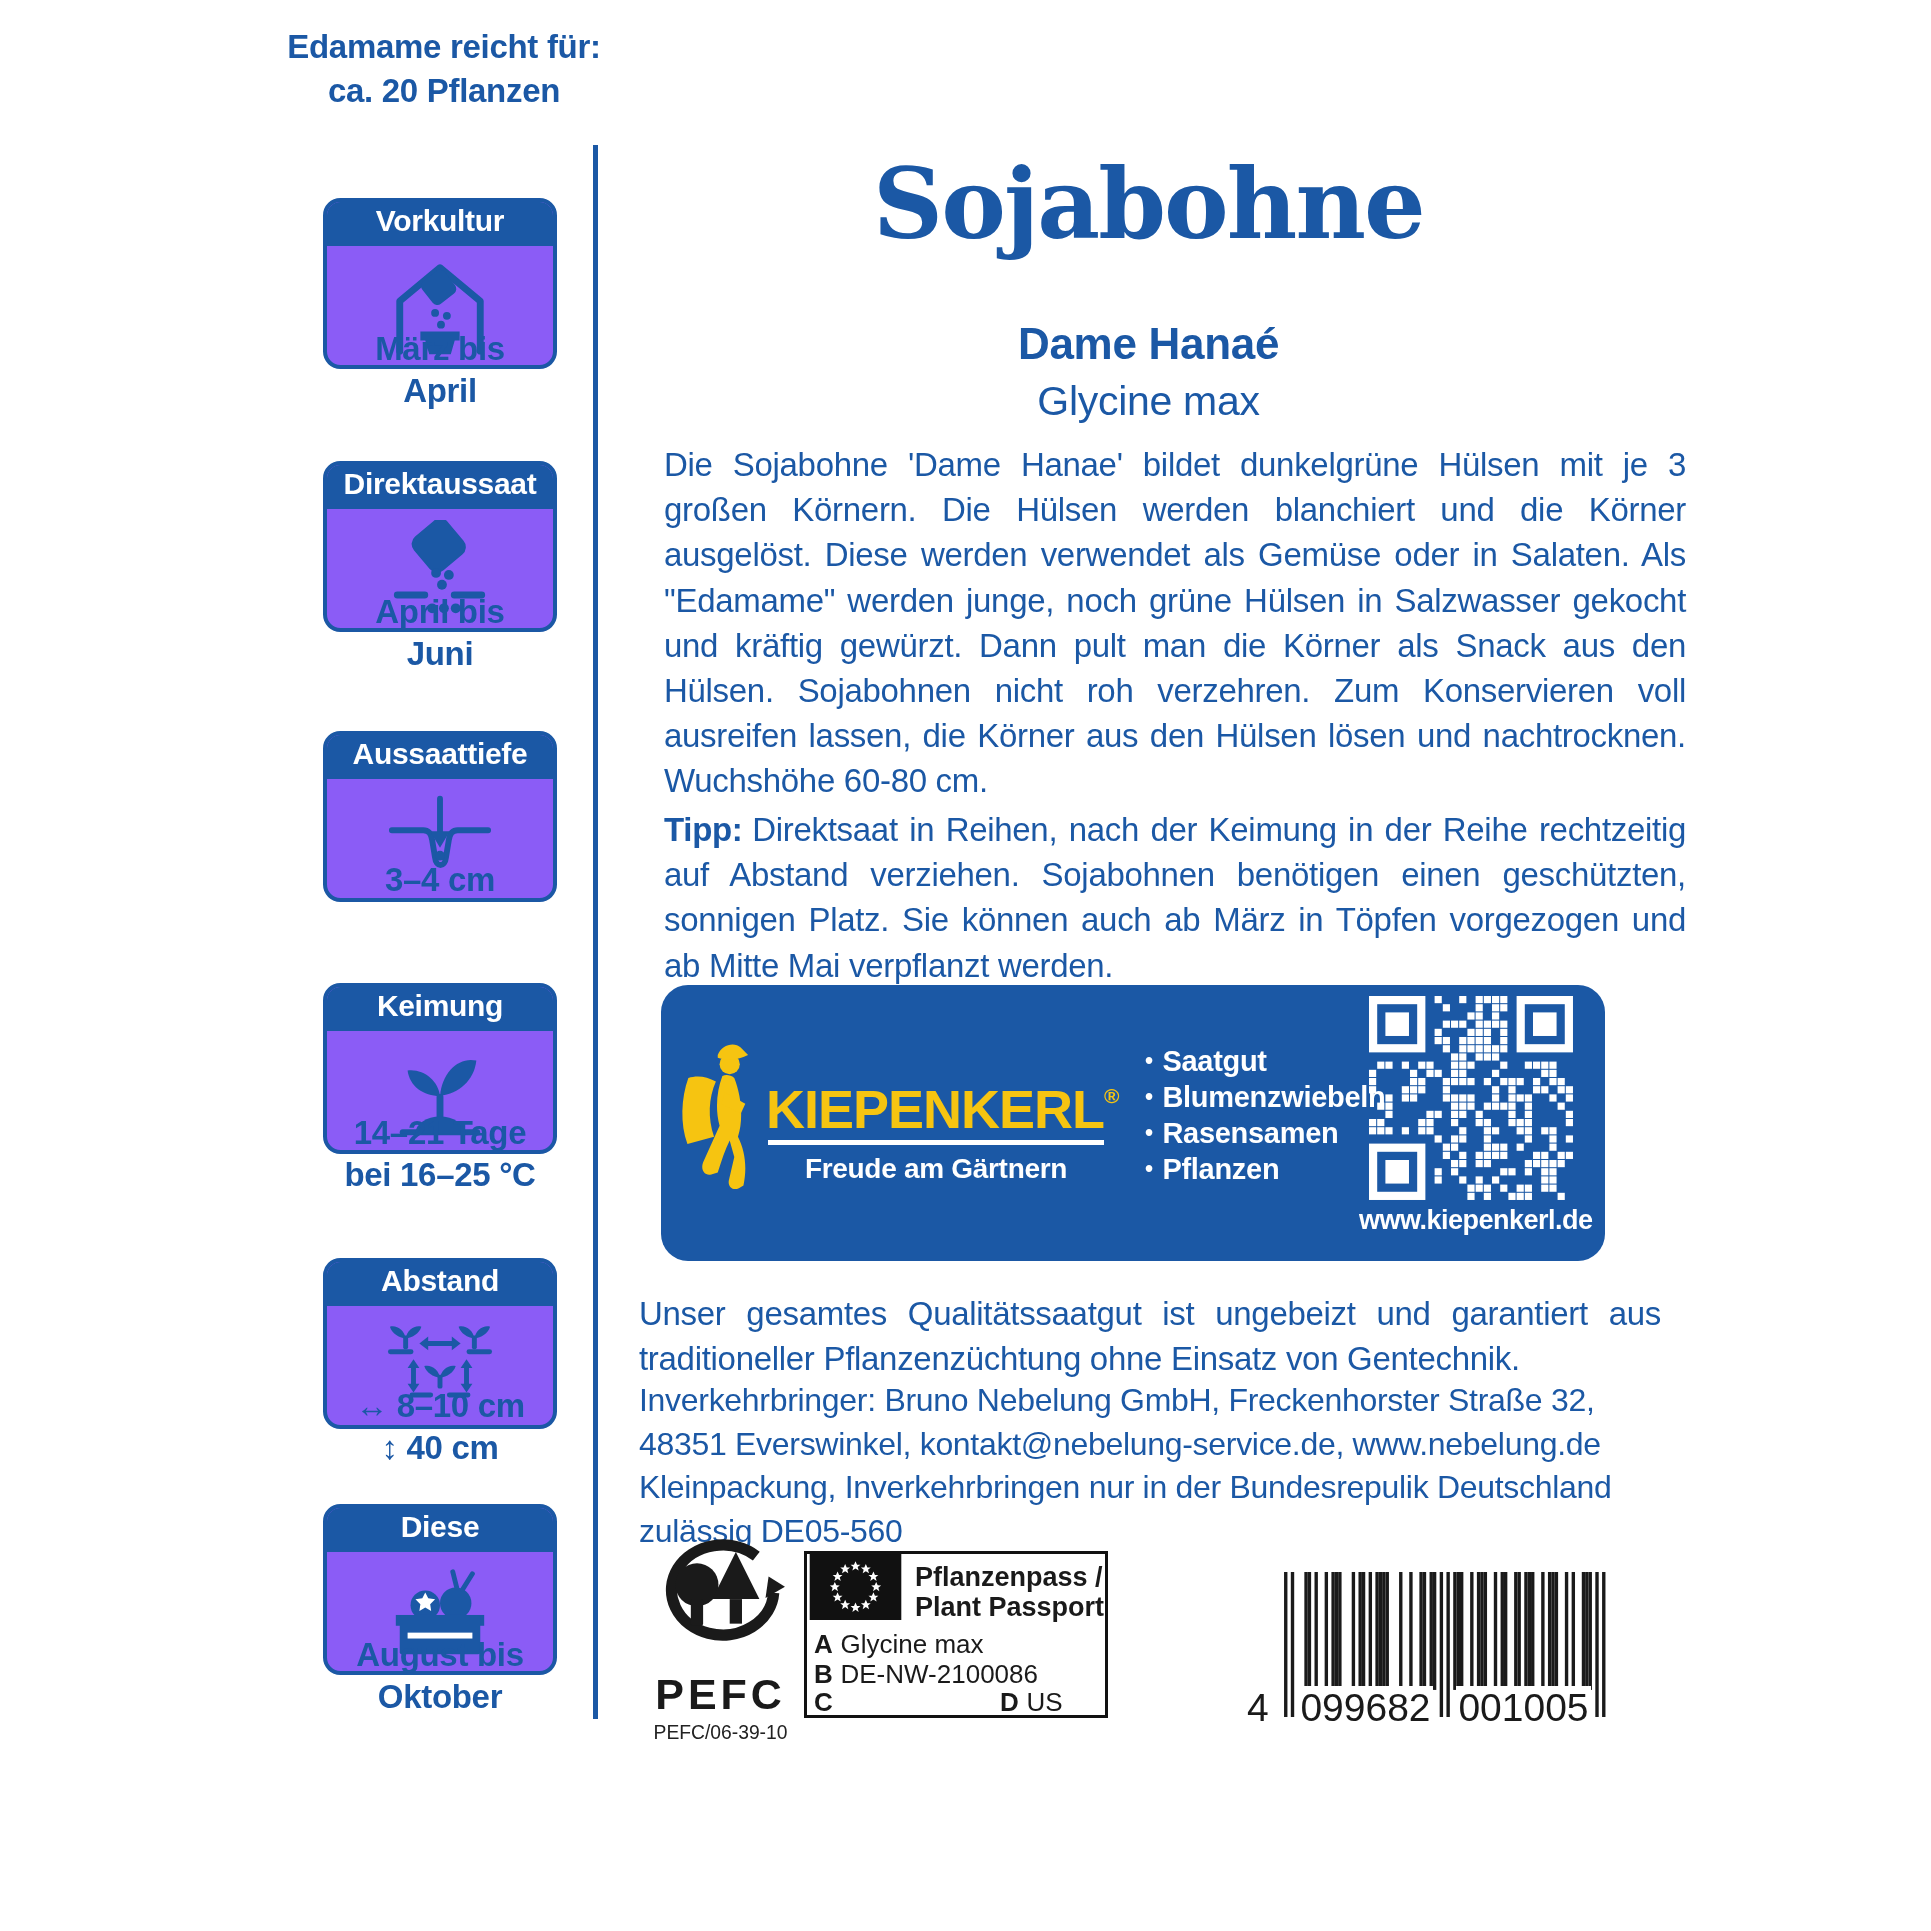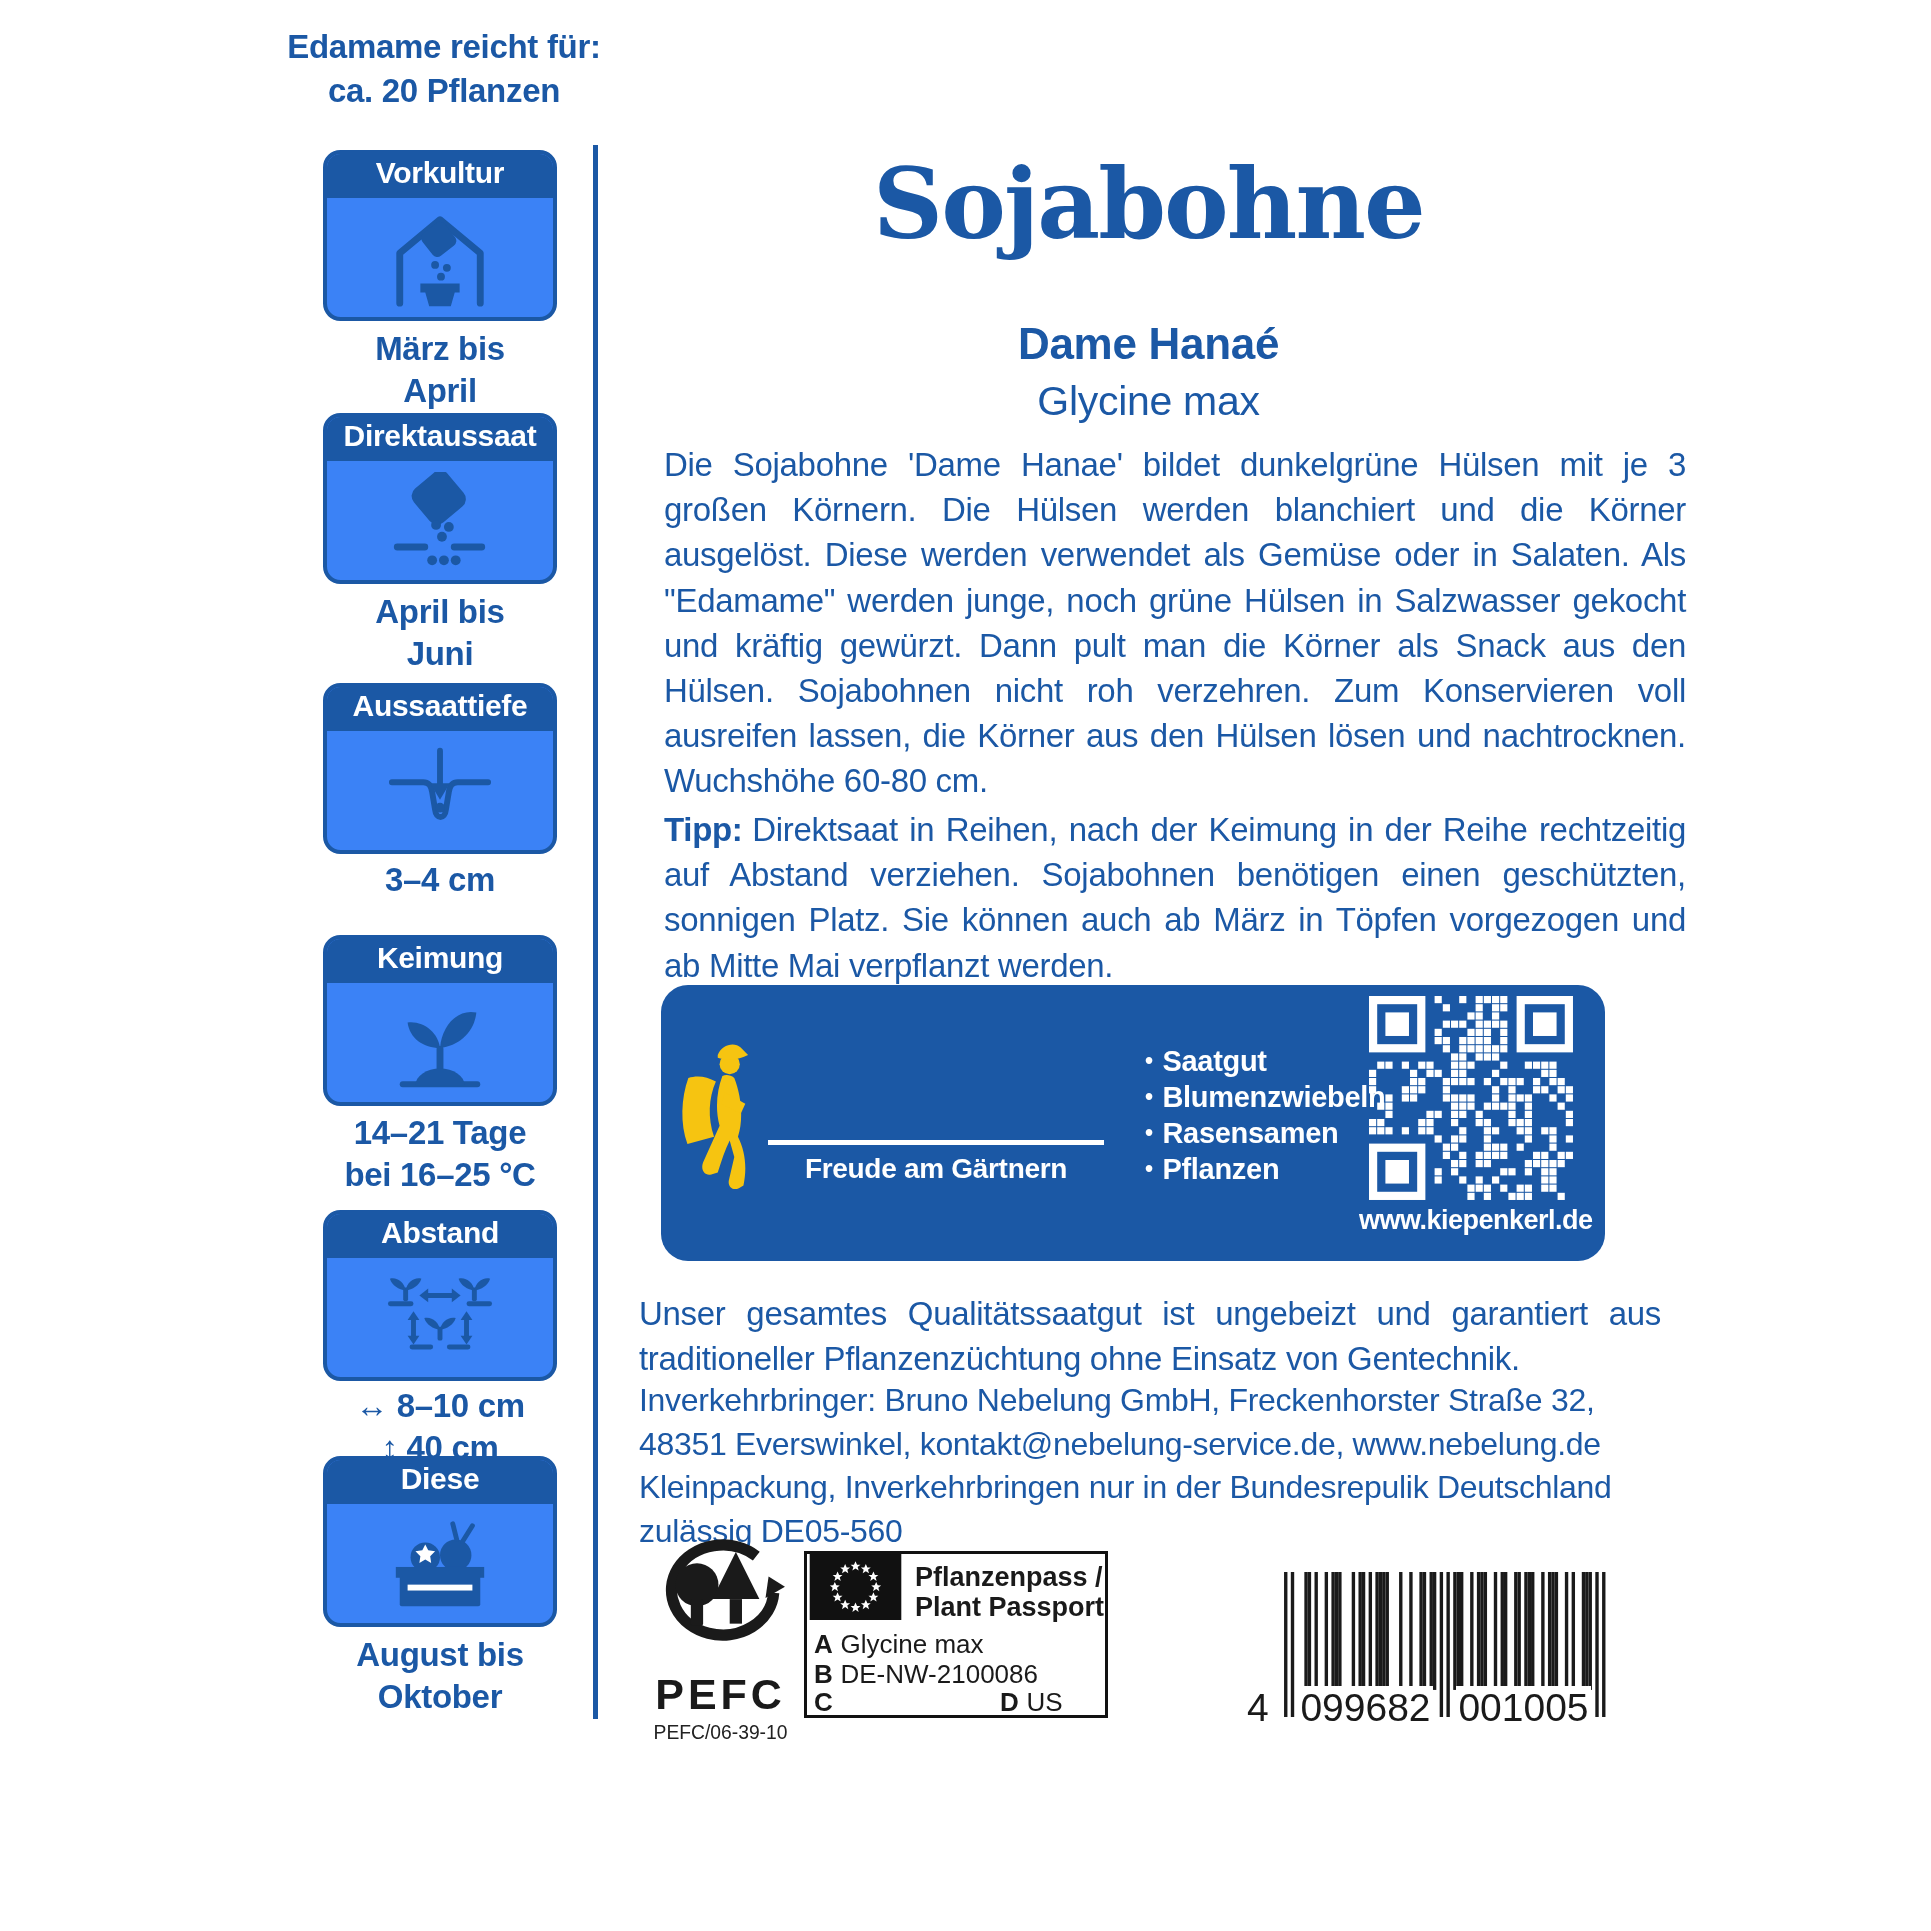--- a/index.html
+++ b/index.html
@@ -11,21 +11,21 @@
   html,body{background:#fff;}
   .page{position:relative;width:1931px;height:1931px;background:#fff;overflow:hidden;
         font-family:"Liberation Sans",sans-serif;color:var(--blue);letter-spacing:-0.3px;}
 
   
   .content-note{position:absolute;left:280px;top:25px;width:328px;text-align:center;
                 font-size:33px;font-weight:700;line-height:1.32;color:var(--blue);}
   .v-divider{position:absolute;left:593px;top:145px;width:4.8px;height:1574px;background:var(--blue);}
 
   .card{position:absolute;left:323px;width:234px;height:171px;border:4.8px solid var(--blue);
-        border-radius:17.4px;background:#3b82f6;overflow:hidden;}
+        border-radius:17.4px;background:#8b5cf6;overflow:hidden;margin-top:48px;}
   .card-header{background:var(--blue);color:#fff;text-align:center;font-weight:700;
                font-size:30px;padding:1.9px 0 7.7px;}
   .card-body{height:122px;display:flex;align-items:center;justify-content:center;}
   .card-label{position:absolute;left:323px;width:234px;text-align:center;color:var(--blue);
               font-size:33px;font-weight:700;line-height:1.28;}
 
   
   .main-title{position:absolute;left:637px;top:147px;width:1023px;text-align:center;
               font-family:"DejaVu Serif",serif;font-weight:700;font-size:97px;
               letter-spacing:-1.9px;color:var(--blue);}
@@ -262,20 +262,21 @@
   <svg class="kiep-man" viewBox="0 0 90 160">
     <g fill="#f6c411">
       <path d="M10,38 C2,60 1,88 9,110 L38,102 C31,82 32,60 40,42 C30,36 19,35 10,38 Z"></path>
       <circle cx="55" cy="23" r="11"></circle>
       <path d="M42,13 C46,2 60,-2 67,5 L75,13 C64,19 50,19 42,16 Z"></path>
       <path d="M47,36 C41,52 39,72 44,90 L26,130 C23,138 28,145 35,143 L42,141 C46,128 50,116 55,106 L60,124 L54,150 C53,157 59,161 65,158 L70,155 C74,136 72,118 64,102 C70,84 68,58 60,38 C56,35 51,34 47,36 Z"></path>
       <path d="M50,54 L72,66 L67,77 L46,66 Z"></path>
     </g>
   </svg>
 
+  <div class="kiep-word"><span>KIEPENKERL</span><span class="kiep-reg">®</span></div>
   <div class="kiep-rule"></div>
   <div class="kiep-tagline">Freude am Gärtnern</div>
 
   <div class="products">
     <div class="product-item"><span class="product-bullet">•</span><span>Saatgut</span></div>
     <div class="product-item"><span class="product-bullet">•</span><span>Blumenzwiebeln</span></div>
     <div class="product-item"><span class="product-bullet">•</span><span>Rasensamen</span></div>
     <div class="product-item"><span class="product-bullet">•</span><span>Pflanzen</span></div>
   </div>
 

